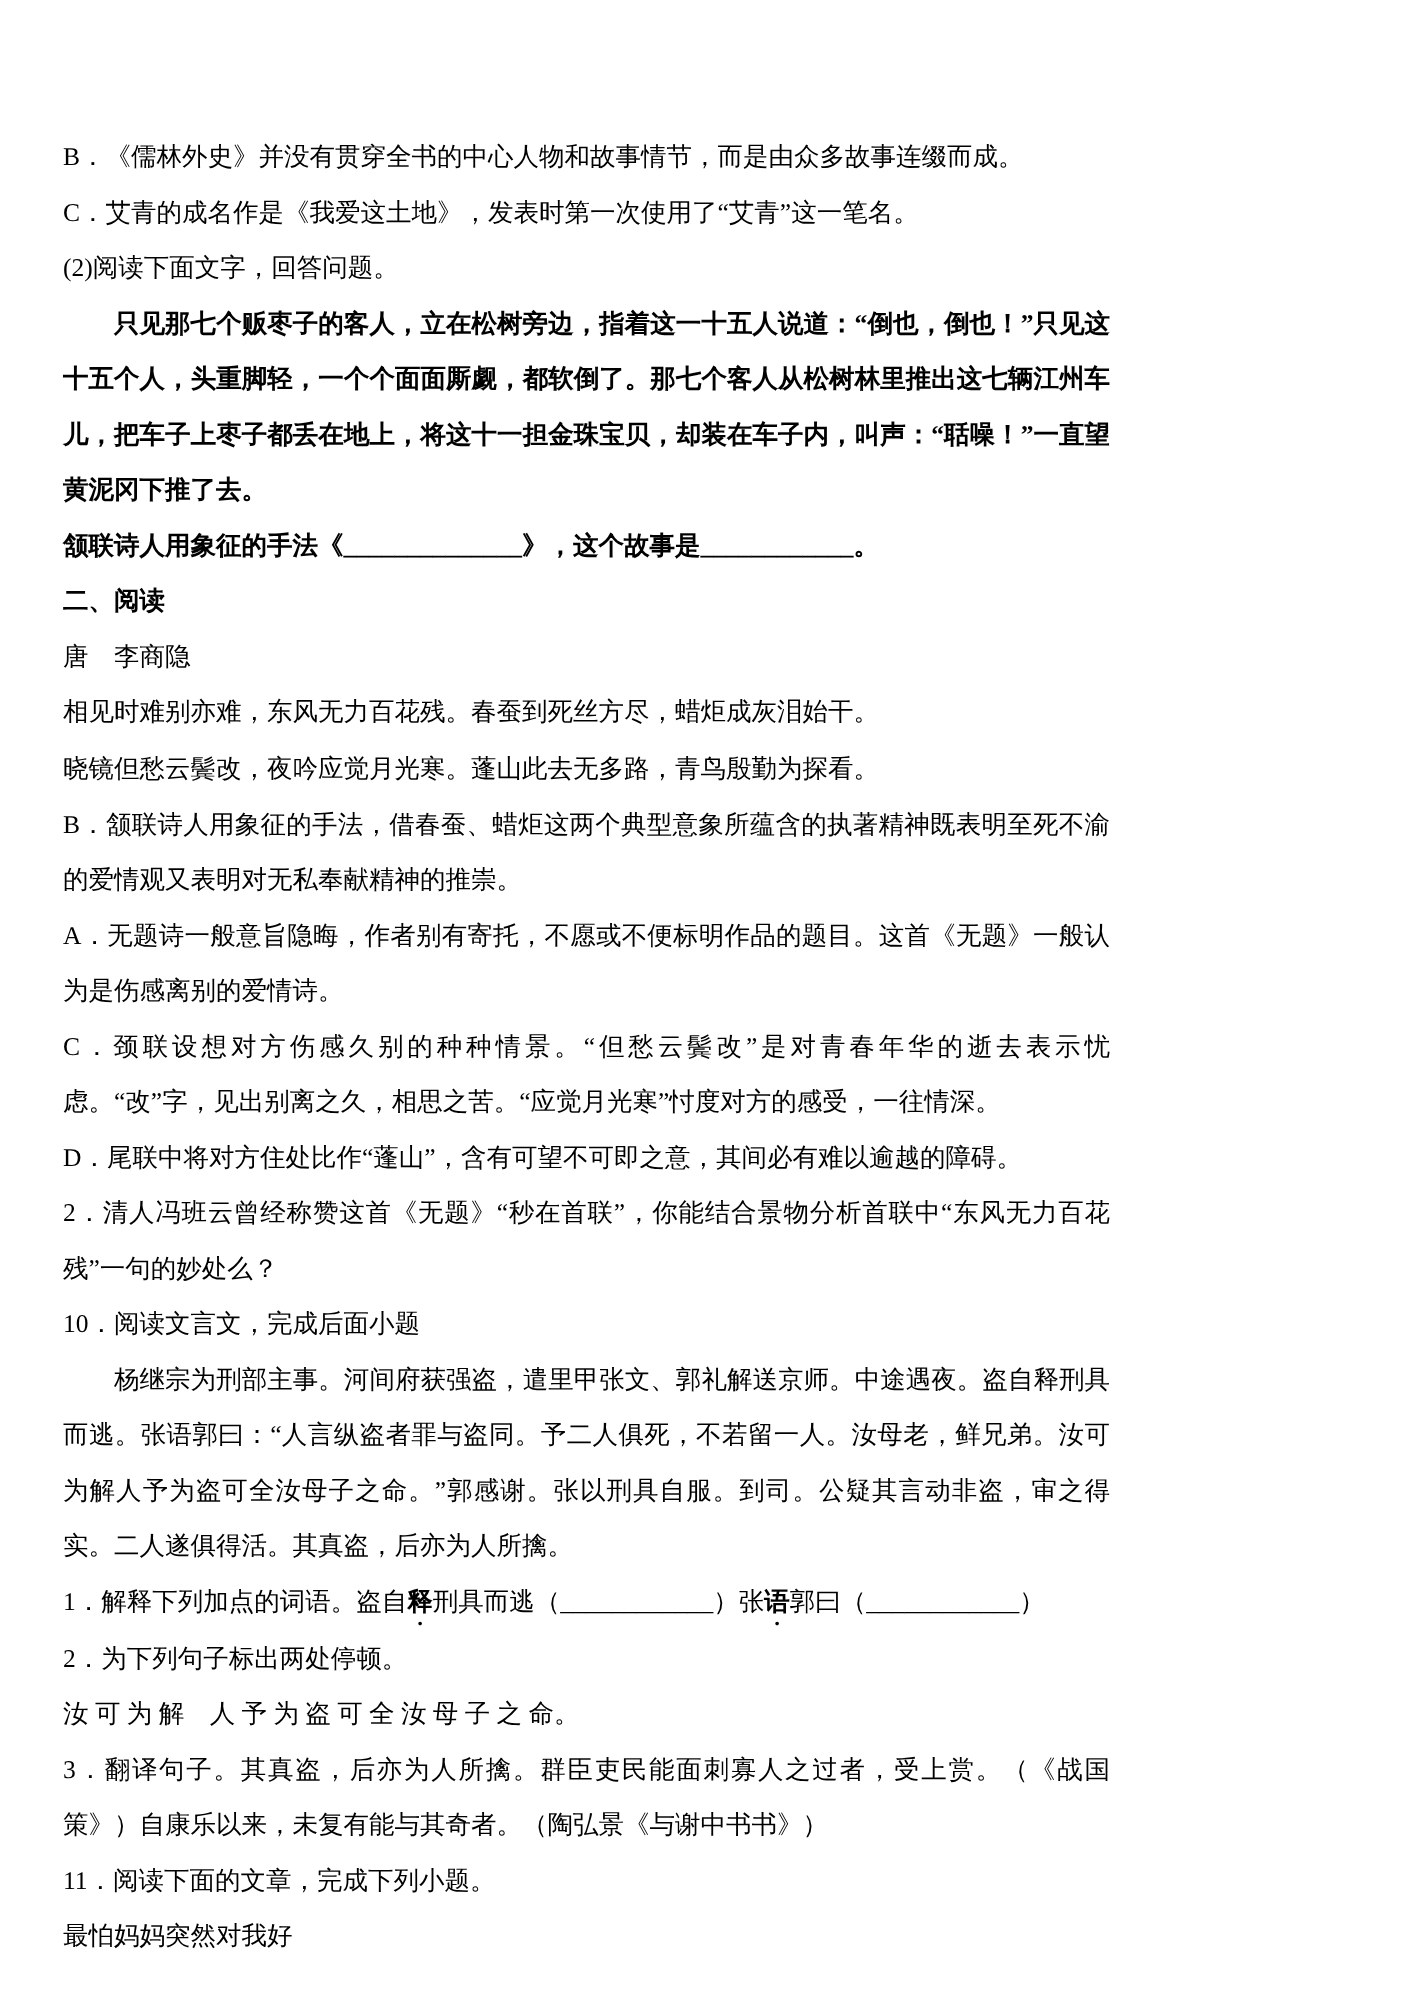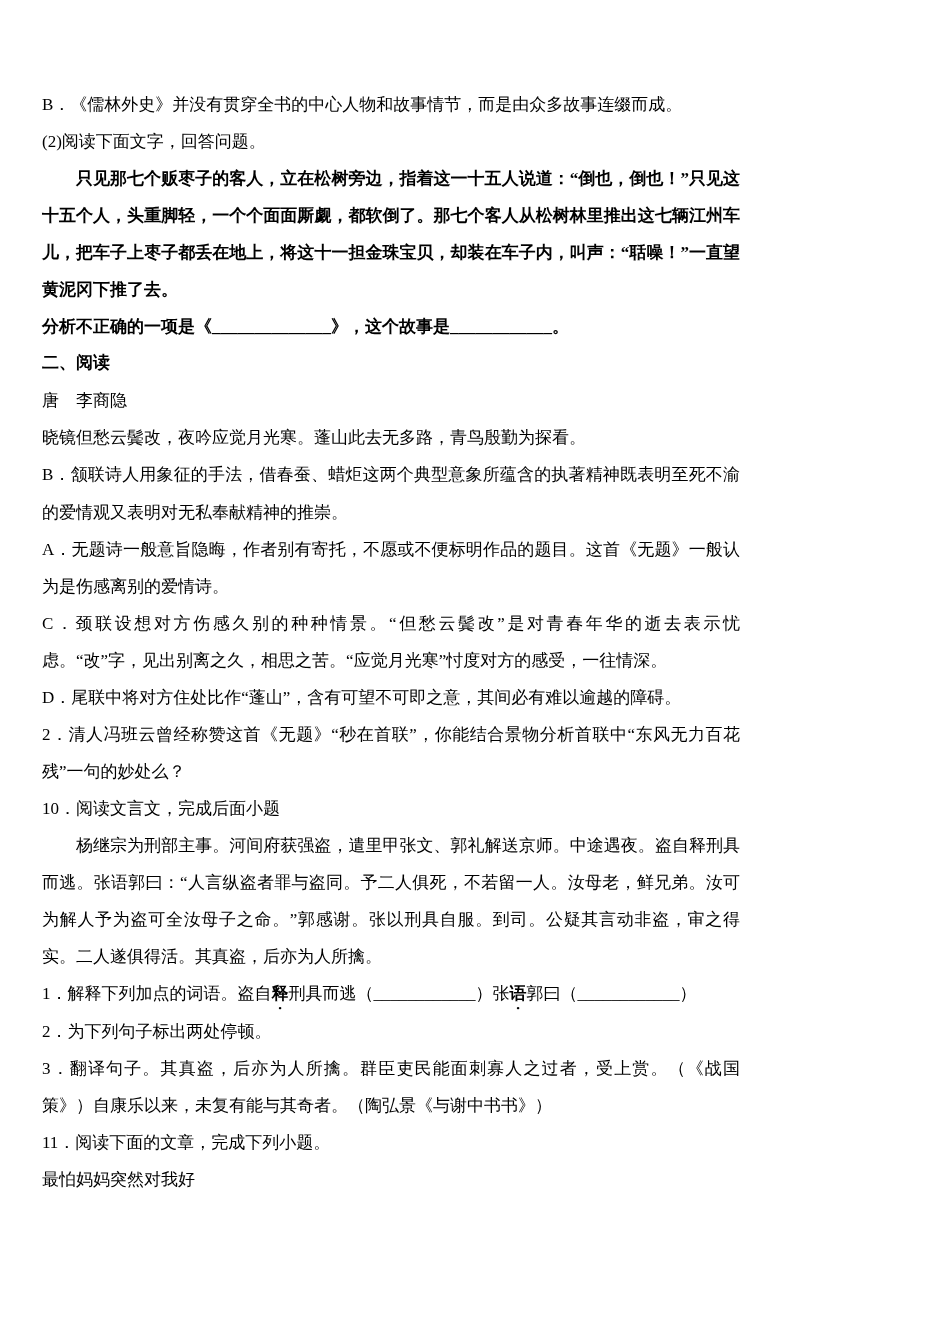--- a/index.html
+++ b/index.html
@@ -29,54 +29,56 @@
     }
     .bold {
       font-weight: bold;
     }
     .indent {
       text-indent: 2em;
       font-family: Liberation Serif, serif;
     }
     .section-heading {
       font-weight: bold;
-      font-family: Liberation Mono, monospace;
     }
     .em-char {
       font-weight: bold;
       -webkit-text-emphasis: filled dot;
       text-emphasis: filled dot;
       -webkit-text-emphasis-position: under;
       text-emphasis-position: under left;
     }
   </style>
 </head>
 <body>
 
 <div class="page">
 
   <p>B．《儒林外史》并没有贯穿全书的中心人物和故事情节，而是由众多故事连缀而成。</p>
+  <p>C．艾青的成名作是《我爱这土地》，发表时第一次使用了“艾青”这一笔名。</p>
   <p>(2)阅读下面文字，回答问题。</p>
   <p class="bold indent">只见那七个贩枣子的客人，立在松树旁边，指着这一十五人说道：“倒也，倒也！”只见这十五个人，头重脚轻，一个个面面厮觑，都软倒了。那七个客人从松树林里推出这七辆江州车儿，把车子上枣子都丢在地上，将这十一担金珠宝贝，却装在车子内，叫声：“聒噪！”一直望黄泥冈下推了去。</p>
-  <p class="bold">分析不正确的一项是《______________》，这个故事是____________。</p>
+  <p class="bold">颔联诗人用象征的手法《______________》，这个故事是____________。</p>
 
   <p class="section-heading">二、阅读</p>
 
   <p>唐　李商隐</p>
+  <p>相见时难别亦难，东风无力百花残。春蚕到死丝方尽，蜡炬成灰泪始干。</p>
   <p>晓镜但愁云鬓改，夜吟应觉月光寒。蓬山此去无多路，青鸟殷勤为探看。</p>
   <p>B．颔联诗人用象征的手法，借春蚕、蜡炬这两个典型意象所蕴含的执著精神既表明至死不渝的爱情观又表明对无私奉献精神的推崇。</p>
   <p>A．无题诗一般意旨隐晦，作者别有寄托，不愿或不便标明作品的题目。这首《无题》一般认为是伤感离别的爱情诗。</p>
   <p>C．颈联设想对方伤感久别的种种情景。“但愁云鬓改”是对青春年华的逝去表示忧虑。“改”字，见出别离之久，相思之苦。“应觉月光寒”忖度对方的感受，一往情深。</p>
   <p>D．尾联中将对方住处比作“蓬山”，含有可望不可即之意，其间必有难以逾越的障碍。</p>
   <p>2．清人冯班云曾经称赞这首《无题》“秒在首联”，你能结合景物分析首联中“东风无力百花残”一句的妙处么？</p>
 
   <p>10．阅读文言文，完成后面小题</p>
   <p class="indent">杨继宗为刑部主事。河间府获强盗，遣里甲张文、郭礼解送京师。中途遇夜。盗自释刑具而逃。张语郭曰：“人言纵盗者罪与盗同。予二人俱死，不若留一人。汝母老，鲜兄弟。汝可为解人予为盗可全汝母子之命。”郭感谢。张以刑具自服。到司。公疑其言动非盗，审之得实。二人遂俱得活。其真盗，后亦为人所擒。</p>
   <p>
     <span>1．解释下列加点的词语。盗自</span><span class="em-char">释</span><span>刑具而逃（____________）张</span><span class="em-char">语</span><span>郭曰（____________）</span>
   </p>
   <p>2．为下列句子标出两处停顿。</p>
+  <p>汝 可 为 解　人 予 为 盗 可 全 汝 母 子 之 命。</p>
   <p>3．翻译句子。其真盗，后亦为人所擒。群臣吏民能面刺寡人之过者，受上赏。（《战国策》）自康乐以来，未复有能与其奇者。（陶弘景《与谢中书书》）</p>
 
   <p>11．阅读下面的文章，完成下列小题。</p>
   <p>最怕妈妈突然对我好</p>
 
 </div>
 
 </body></html>

